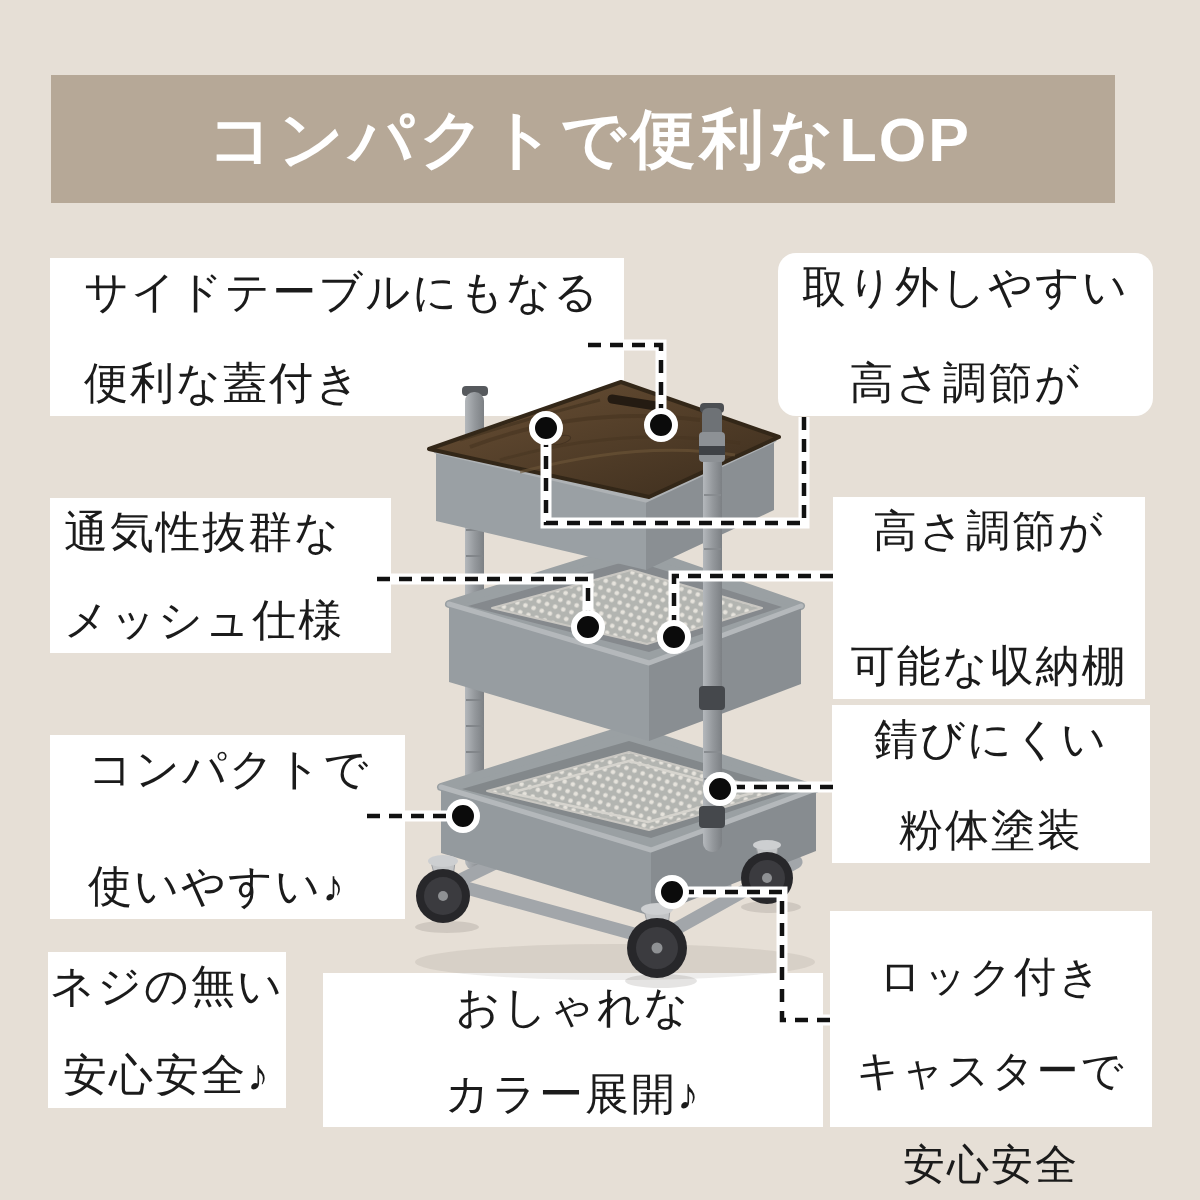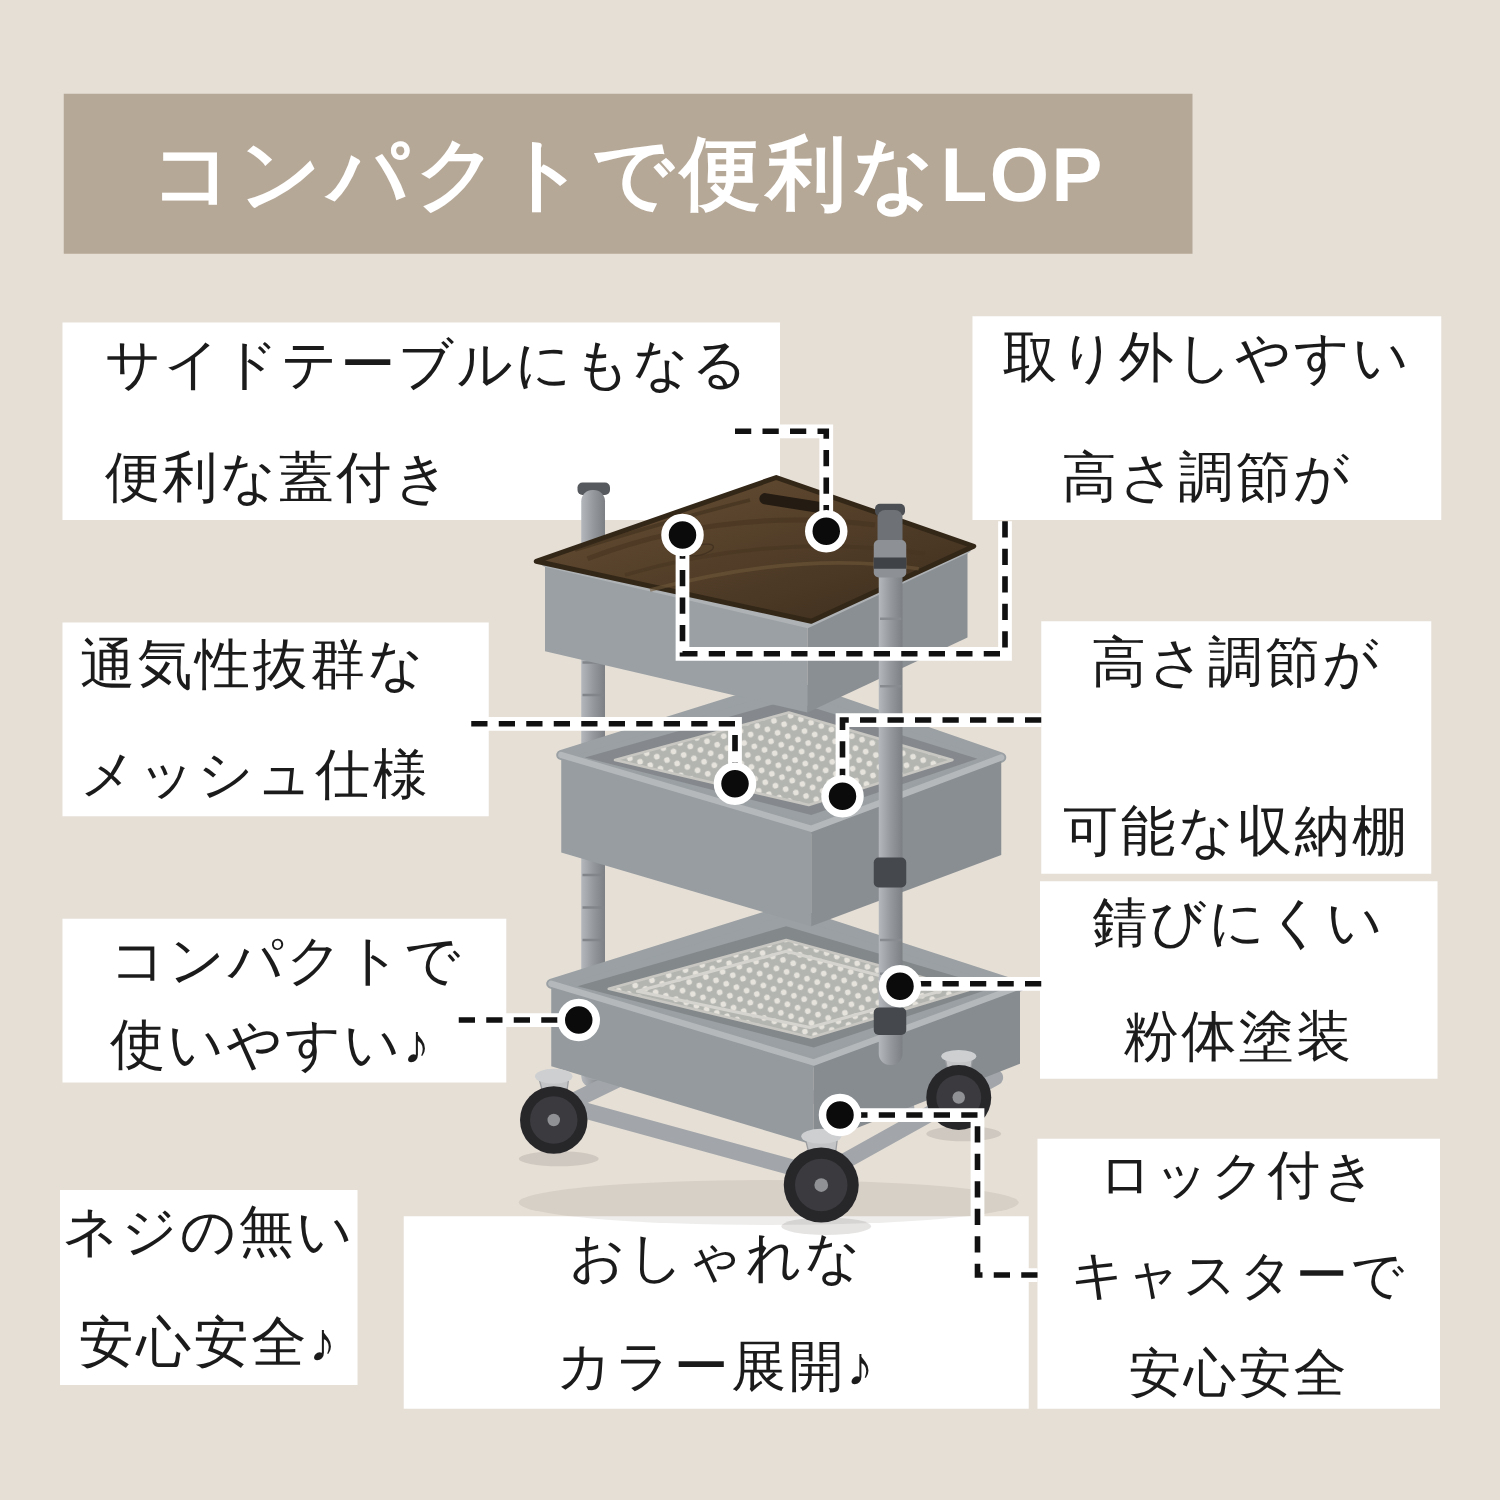--- a/index.html
+++ b/index.html
@@ -4,75 +4,76 @@
 <style>
   html,body { margin:0; padding:0; }
   .canvas {
     position:relative;
     width:1200px; height:1200px;
     background:var(--background,#e6dfd6);
     font-family:"Liberation Sans", sans-serif;
     overflow:hidden;
   }
   .banner {
-    position:absolute; left:51px; top:75px; width:903px; height:128px;
+    position:absolute; left:51px; top:75px; width:1051px; height:128px;
     background:var(--banner-bg,#b6a897);
     display:flex; align-items:baseline; justify-content:center;
     color:var(--banner-text,#ffffff);
+    padding-left:13px;
   }
   .banner-jp  { font-size:64px; font-weight:bold; letter-spacing:5px; line-height:128px; }
   .banner-brand { font-size:61px; font-weight:bold; letter-spacing:2px; }
   .callout {
     position:absolute;
     background:var(--callout-bg,#ffffff);
     color:var(--text,#1b1b1b);
     display:flex; flex-direction:column; justify-content:space-between;
     font-size:44px; letter-spacing:2px;
   }
   .callout.center { align-items:center; text-align:center; }
   .callout.left   { align-items:flex-start; text-align:left; }
   .callout .line  { line-height:67px; white-space:nowrap; }
   .callout.small  { font-size:42px; }
-  .callout.small .line { line-height:57px; }
+  .callout.small .line { line-height:57px;margin-top:37px; }
   svg.overlay { position:absolute; left:0; top:0; }
   .lead-case { fill:none; stroke:#ffffff; stroke-width:11; }
   .lead      { fill:none; stroke:var(--connector,#111111); stroke-width:4.5; stroke-dasharray:13 9; }
   .dot       { fill:#0b0b0b; stroke:#ffffff; stroke-width:6; }
 </style>
 </head>
 <body>
 
 <div class="canvas">
 
   <div class="banner">
     <span class="banner-jp">コンパクトで便利な</span>
       <span class="banner-brand">LOP</span>
   </div>
 
   <div class="callout left" style="left:50px; top:258px; width:540px; height:158px; padding-left:34px;">
     <div class="line">サイドテーブルにもなる</div>
     <div class="line">便利な蓋付き</div>
   </div>
 
-  <div class="callout center" style="left:778px; top:253px; width:375px; height:163px;">
+  <div class="callout center" style="left:778px; top:253px; width:375px; height:163px;border-radius:18px;">
     <div class="line">取り外しやすい</div>
     <div class="line">高さ調節が</div>
   </div>
 
   <div class="callout left" style="left:50px; top:498px; width:327px; height:155px; padding-left:14px;">
     <div class="line">通気性抜群な</div>
     <div class="line">メッシュ仕様</div>
   </div>
 
   <div class="callout center" style="left:833px; top:497px; width:312px; height:202px;">
     <div class="line">高さ調節が</div>
     <div class="line">可能な収納棚</div>
   </div>
 
-  <div class="callout left" style="left:50px; top:735px; width:317px; height:131px; padding-left:38px;">
+  <div class="callout left" style="left:50px; top:735px; width:317px; height:184px; padding-left:38px;">
     <div class="line">コンパクトで</div>
     <div class="line">使いやすい♪</div>
   </div>
 
   <div class="callout center" style="left:832px; top:705px; width:318px; height:158px;">
     <div class="line">錆びにくい</div>
     <div class="line">粉体塗装</div>
   </div>
 
   <div class="callout center" style="left:48px; top:952px; width:238px; height:156px;">

